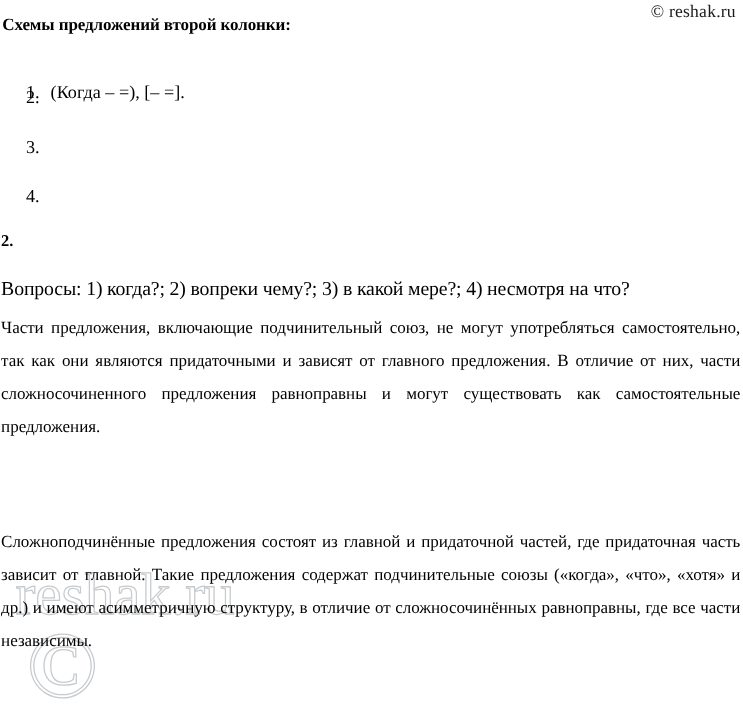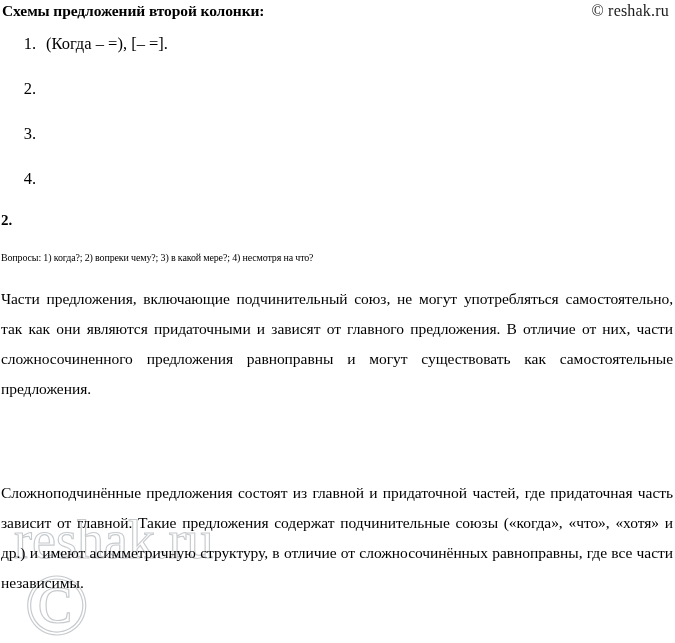--- a/index.html
+++ b/index.html
@@ -51,21 +51,21 @@
   
   .page {
     position: relative;
     z-index: 3;
     padding: 0;
   }
 
   .doc-title {
     position: absolute;
     left: 2px;
-    top: 2px;
+    top: 14px;
     font-size: 15.5px;
     font-weight: bold;
     letter-spacing: -0.1px;
     white-space: nowrap;
   }
 
   .scheme-list {
     position: absolute;
     left: 0;
     top: 34px;
@@ -82,36 +82,36 @@
     white-space: nowrap;
   }
   .scheme-num {
     display: inline-block;
     width: 46px;
     text-align: right;
     padding-right: 10px;
     box-sizing: border-box;
     font-size: 16.5px;
   }
-  .scheme-text { font-size: 16.5px; }
+  .scheme-text { font-size: 16.5px; margin-top: 40px; }
 
   .section-num {
     position: absolute;
     left: 1px;
     top: 212px;
     font-size: 15px;
     font-weight: bold;
   }
 
   .questions-line {
     position: absolute;
     left: 1px;
     top: 252px;
     width: 674px;
-    font-size: 10px;
+    font-size: 18px;
     white-space: nowrap;
     letter-spacing: -0.15px;
   }
 
   .para {
     position: absolute;
     left: 1px;
     width: 672px;
     font-size: 15.5px;
     line-height: 30px;

